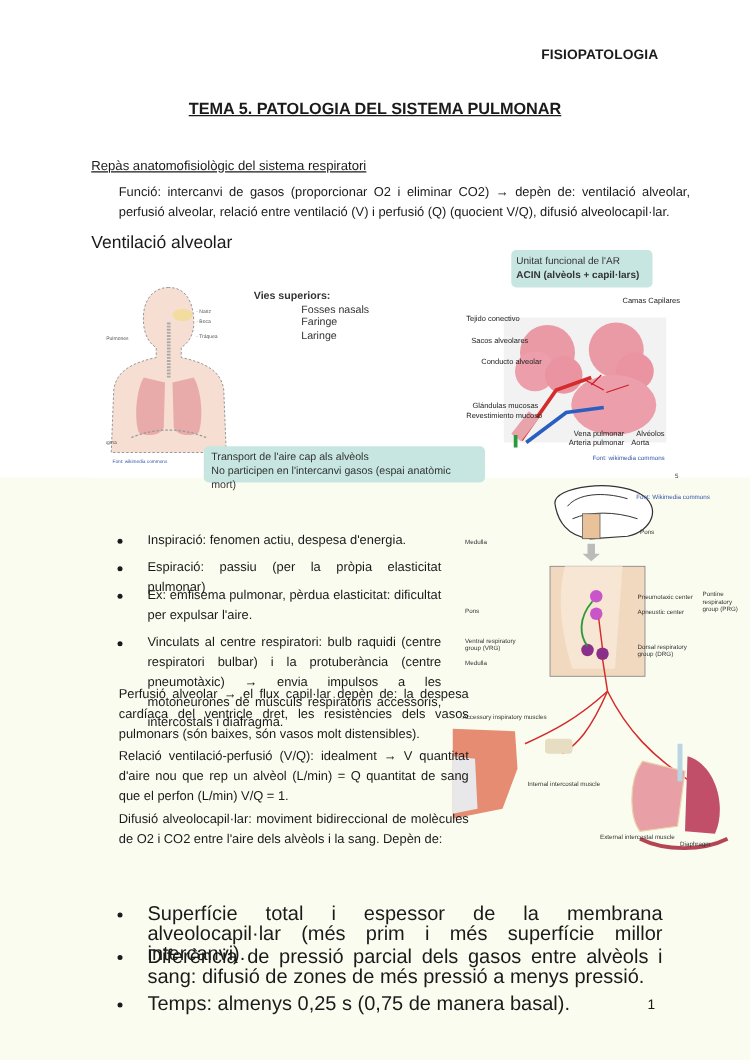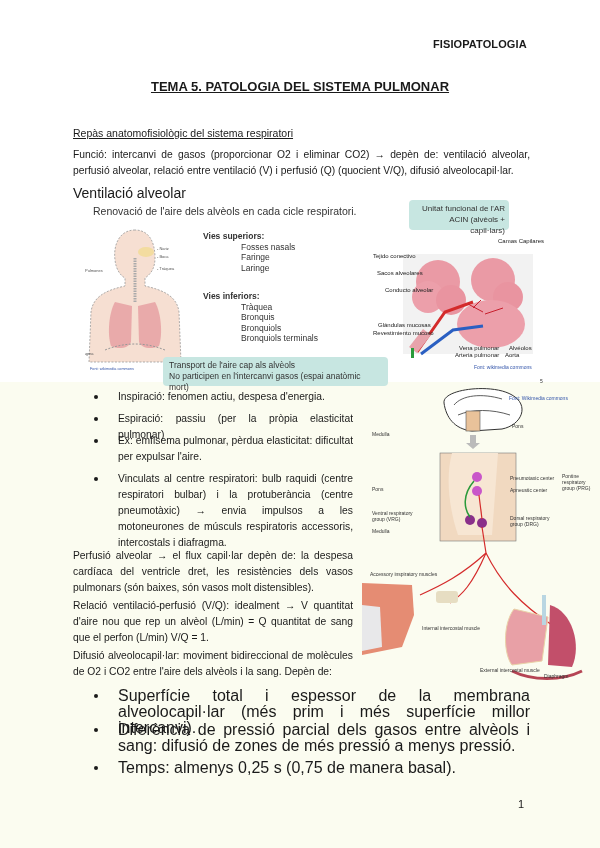--- a/index.html
+++ b/index.html
@@ -19,21 +19,21 @@
     left: 433px; top: 38px; font-size: 11px; font-weight: bold; letter-spacing: 0.1px;
   }
   .doc-title {
     left: 0; width: 600px; top: 79px; text-align: center;
     font-size: 13px; font-weight: bold; text-decoration: underline;
   }
   .section-heading {
     left: 73px; top: 127px; font-size: 10.5px; text-decoration: underline;
   }
   .para {
-    font-size: 10.3px; line-height: 16px; text-align: justify;
+    font-size: 10.3px; line-height: 16px; text-align: justify; margin-left: 22px;
   }
   .para-funcio { left: 73px; top: 147px; width: 457px; }
   .sub-heading { left: 73px; top: 185px; font-size: 14px; }
 
   
   .slide {
     left: 73px; top: 200px; width: 470px; height: 182px; background: #ffffff;
   }
   .slide-title { left: 20px; top: 5px; font-size: 10.5px; color: #333; }
   .body-fig {
@@ -43,33 +43,33 @@
   .vies b { font-weight: bold; }
   .vies-sup { left: 130px; top: 31px; }
   .vies-inf { left: 130px; top: 91px; }
   .vies .indent { padding-left: 38px; display: block; }
   .callout-transport {
     left: 90px; top: 157px; width: 225px; height: 29px;
     background: #c7e6e1; border-radius: 4px;
     font-size: 8.5px; line-height: 11px; padding: 3px 6px; color: #333;
   }
   .callout-acin {
-    left: 336px; top: 0px; width: 100px; height: 30px;
+    left: 336px; top: 0px; width: 113px; height: 30px;
     background: #c7e6e1; border-radius: 4px;
-    font-size: 8px; line-height: 11px; padding: 3px 4px; color: #333; text-align: right;
+    font-size: 8px; line-height: 11px; padding: 3px 4px; color: #333; text-align: left;
   }
   .acin-fig { left: 300px; top: 42px; width: 170px; height: 130px; }
   .acin-label { font-size: 6px; color: #222; white-space: nowrap; }
   .src-small { font-size: 5px; color: #3355aa; white-space: nowrap; }
   .slide-num { font-size: 5px; color: #333; }
 
   
   .bullets { left: 90px; width: 263px; font-size: 10.3px; line-height: 16px; }
   .bullet {
-    position: relative; padding-left: 28px; text-align: justify;
+    position: relative; padding-left: 28px; text-align: justify; margin-top: 36px;
   }
   .bullet::before {
     content: ""; position: absolute; left: 4px; top: 6px;
     width: 4px; height: 4px; border-radius: 50%; background: #1a1a1a;
   }
   .bl1 { top: 389px; }
   .bl2 { top: 411px; }
   .bl3 { top: 433px; }
   .bl4 { top: 471px; }
 
@@ -93,21 +93,20 @@
 
 <div class="page-bottom-tint"></div>
 
 <div class="abs header-right">FISIOPATOLOGIA</div>
 <div class="abs doc-title">TEMA 5. PATOLOGIA DEL SISTEMA PULMONAR</div>
 <div class="abs section-heading">Repàs anatomofisiològic del sistema respiratori</div>
 <div class="abs para para-funcio">Funció: intercanvi de gasos (proporcionar O2 i eliminar CO2) → depèn de: ventilació alveolar, perfusió alveolar, relació entre ventilació (V) i perfusió (Q) (quocient V/Q), difusió alveolocapil·lar.</div>
 <div class="abs sub-heading">Ventilació alveolar</div>
 
 <div class="abs slide">
-  <div class="abs slide-title">Renovació de l'aire dels alvèols en cada cicle respiratori.</div>
 
   <svg class="abs body-fig" viewBox="0 0 100 150">
     <path d="M50 8 C35 8 28 22 30 38 C31 48 36 54 40 56 L40 64 C22 68 8 74 6 90 L4 140 L96 140 L94 90 C92 74 78 68 60 64 L60 56 C66 52 70 46 70 36 C70 20 64 8 50 8 Z" fill="#f6dfd2" stroke="#999" stroke-dasharray="2,1.5" stroke-width="0.8"></path>
     <ellipse cx="61" cy="30" rx="8" ry="5" fill="#f3dca0"></ellipse>
     <path d="M50 36 L50 80" stroke="#aaa" stroke-width="3" stroke-dasharray="1.5,1"></path>
     <path d="M30 80 C24 90 22 112 26 124 C34 128 44 126 46 120 L47 84 Z" fill="#e6a1a3" opacity="0.85"></path>
     <path d="M70 80 C76 90 78 112 74 124 C66 128 56 126 54 120 L53 84 Z" fill="#e6a1a3" opacity="0.85"></path>
     <path d="M20 128 C40 120 60 120 80 128" stroke="#999" fill="none" stroke-dasharray="2,1.5"></path>
     <text x="72" y="28" font-size="4" fill="#555">- Nariz</text>
     <text x="72" y="36" font-size="4" fill="#555">- Boca</text>
@@ -116,36 +115,29 @@
     <text x="-10" y="133" font-size="4" fill="#555">Diafragma</text>
     <text x="5" y="148" font-size="3.8" fill="#3355aa">Font: wikimedia commons</text>
   </svg>
 
   <div class="abs vies vies-sup">
     <b>Vies superiors:</b>
     <span class="indent">Fosses nasals</span>
     <span class="indent">Faringe</span>
     <span class="indent">Laringe</span>
   </div>
-  <div class="abs vies vies-inf">
-    <b>Vies inferiors:</b>
-    <span class="indent">Tràquea</span>
-    <span class="indent">Bronquis</span>
-    <span class="indent">Bronquiols</span>
-    <span class="indent">Bronquiols terminals</span>
-  </div>
 
   <div class="abs callout-transport">
     <div>Transport de l'aire cap als alvèols</div>
     <div>No participen en l'intercanvi gasos (espai anatòmic mort)</div>
   </div>
 
   <div class="abs callout-acin">
     <div>Unitat funcional de l'AR</div>
-    <div style="font-weight:normal">ACIN (alvèols + capil·lars)</div>
+    <div style="font-weight:bold">ACIN (alvèols + capil·lars)</div>
   </div>
 
   <svg class="abs acin-fig" viewBox="0 0 170 130">
     <rect x="30" y="12" width="130" height="100" fill="#f2f2f2"></rect>
     <circle cx="65" cy="40" r="22" fill="#ea9aa5"></circle>
     <circle cx="55" cy="55" r="16" fill="#ec9faa"></circle>
     <circle cx="78" cy="58" r="15" fill="#e994a0"></circle>
     <circle cx="120" cy="38" r="22" fill="#ea9aa5"></circle>
     <circle cx="135" cy="55" r="15" fill="#e994a0"></circle>
     <ellipse cx="118" cy="82" rx="34" ry="24" fill="#ec9faa"></ellipse>

